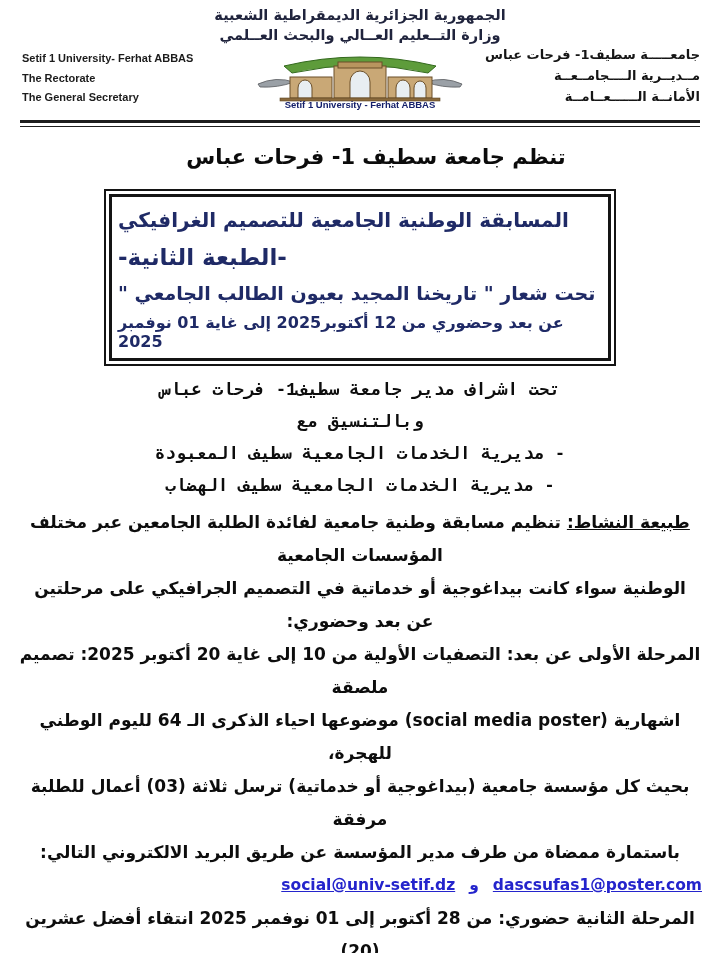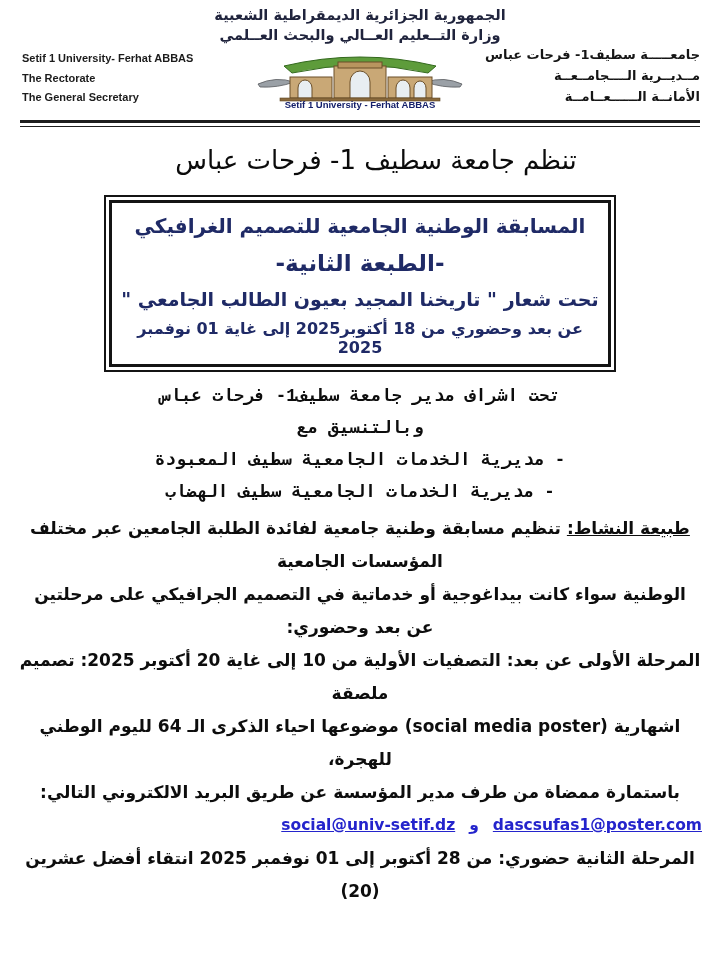--- a/index.html
+++ b/index.html
@@ -18,24 +18,24 @@
     font-weight:bold;font-size:13px;line-height:21px;color:#161616;
   }
   .hdr-center{position:absolute;left:0;right:0;top:7px;text-align:center;}
   .ministry{font-weight:bold;font-size:14.5px;color:#20243d;direction:rtl;}
   .ministry + .ministry{margin-top:4px;}
   .logo-wrap{width:212px;margin:3px auto 0;}
   .logo-wrap svg{display:block;}
   
   .rule{margin:4px 20px 0;height:3px;border-top:3px solid #1d1d1d;border-bottom:1px solid #1d1d1d;}
   
-  .doc-title{direction:rtl;text-align:center;font-weight:normal;font-size:26px;margin-top:18px;color:#0b0b0b;padding-left:32px;}
+  .doc-title{direction:rtl;text-align:center;font-weight:bold;font-size:21px;margin-top:18px;color:#0b0b0b;padding-left:32px;}
   
   .banner-outer{width:512px;margin:20px auto 0;border:2px solid #141414;padding:3px;box-sizing:border-box;}
-  .banner-inner{border:3px solid #141414;direction:rtl;text-align:center;color:#1f2a66;padding:9px 6px 7px;}
+  .banner-inner{border:3px solid #141414;direction:rtl;text-align:left;color:#1f2a66;padding:9px 6px 7px;}
   .banner-l1{font-weight:bold;font-size:20px;margin:2px 0 12px;}
   .banner-l2{font-weight:bold;font-size:23px;margin:0 0 12px;}
   .banner-l3{font-weight:bold;font-size:19px;margin:0 0 9px;}
   .banner-l4{font-weight:bold;font-size:16px;margin:0;}
   
   .supervision{direction:rtl;text-align:center;font-weight:bold;font-size:17.5px;line-height:32px;margin-top:8px;color:#0d0d0d;font-family:Liberation Mono, monospace;}
   
   .doc-body{direction:rtl;margin:4px 18px 0;font-weight:bold;font-size:17px;color:#0d0d0d;}
   .bline{text-align:center;line-height:33px;}
   .u{text-decoration:underline;}
@@ -94,38 +94,39 @@
 
   <div class="rule"></div>
 
   <div class="doc-title">تنظم جامعة سطيف 1- فرحات عباس</div>
 
   <div class="banner-outer">
     <div class="banner-inner">
       <div class="banner-l1">المسابقة الوطنية الجامعية للتصميم الغرافيكي</div>
       <div class="banner-l2">-الطبعة الثانية-</div>
       <div class="banner-l3">تحت شعار " تاريخنا المجيد بعيون الطالب الجامعي "</div>
-      <div class="banner-l4">عن بعد وحضوري من 18 أكتوبر2025 إلى غاية 01 نوفمبر 2025</div>
+      <div class="banner-l4">عن بعد وحضوري من 12 أكتوبر2025 إلى غاية 01 نوفمبر 2025</div>
     </div>
   </div>
 
   <div class="supervision">
     <div>تحت اشراف مدير جامعة سطيف1- فرحات عباس</div>
     <div>وبالتنسيق مع</div>
     <div>- مديرية الخدمات الجامعية  سطيف المعبودة</div>
     <div>- مديرية الخدمات الجامعية سطيف الهضاب</div>
   </div>
 
   <div class="doc-body">
     <div class="bline">
       <span class="u">طبيعة النشاط:</span><span> تنظيم مسابقة وطنية جامعية لفائدة الطلبة الجامعين عبر مختلف المؤسسات الجامعية</span>
     </div>
     <div class="bline">الوطنية سواء كانت بيداغوجية أو خدماتية في التصميم الجرافيكي على مرحلتين عن بعد وحضوري:</div>
     <div class="bline">المرحلة الأولى عن بعد: التصفيات الأولية من 10 إلى غاية 20 أكتوبر 2025: تصميم ملصقة</div>
     <div class="bline">اشهارية (social media poster) موضوعها احياء الذكرى الـ 64 لليوم الوطني للهجرة،</div>
+    <div class="bline">بحيث كل مؤسسة جامعية (بيداغوجية أو خدماتية) ترسل ثلاثة (03) أعمال للطلبة مرفقة</div>
     <div class="bline">باستمارة ممضاة من طرف مدير المؤسسة عن طريق البريد الالكتروني التالي:</div>
     <div class="emails">
       <a class="email-link">dascsufas1@poster.com</a><span class="email-conj">و</span><a class="email-link">social@univ-setif.dz</a>
     </div>
     <div class="bline">المرحلة الثانية حضوري: من 28 أكتوبر إلى 01 نوفمبر 2025 انتقاء أفضل عشرين (20)</div>
 
   </div>
 
 </div>
 

